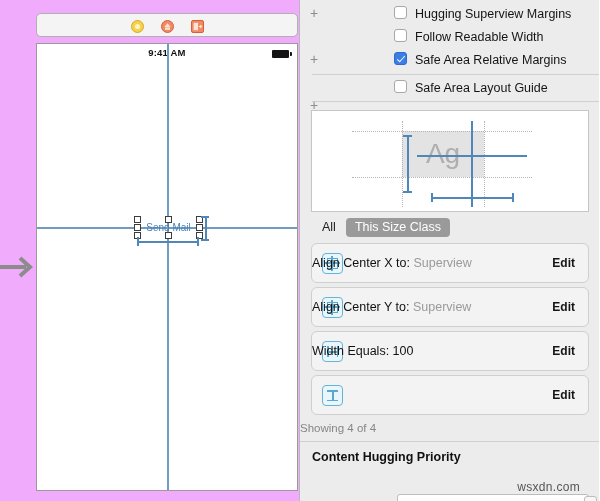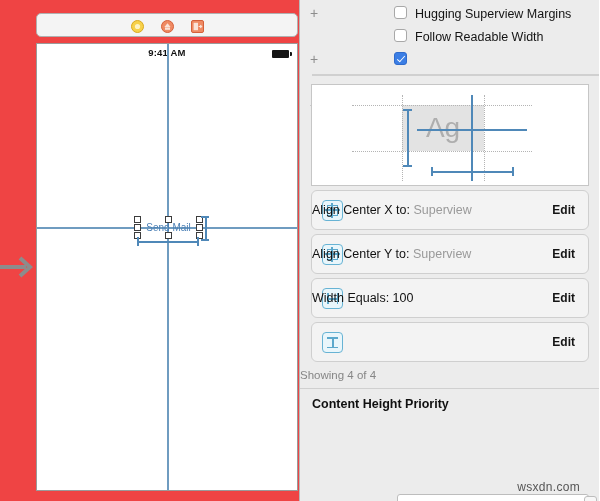--- a/index.html
+++ b/index.html
@@ -7,21 +7,21 @@
     width: 600px; height: 501px;
     font-family: "Liberation Sans", sans-serif;
     background: #ffffff; overflow: hidden;
   }
   #app { position: relative; width: 600px; height: 501px; display: flex; }
 
   
   #canvas-pane {
     position: relative;
     width: 300px; height: 501px;
-    background: #ef4444;
+    background: #f0abfc;
     border-right: 1px solid #b9b9b9;
     overflow: hidden;
   }
   
   #entry-arrow {
     position: absolute; left: 0px; top: 255px;
     width: 38px; height: 24px;
   }
   
   #scene-dock {
@@ -276,22 +276,27 @@
         <span class="cb-label">Hugging Superview Margins</span>
       </div>
       <div class="check-row">
         <span class="plus-col" style="top:27px;">+</span>
         <span class="cb-wrap"><span class="checkbox"></span></span>
         <span class="cb-label">Follow Readable Width</span>
       </div>
       <div class="check-row">
         <span class="plus-col" style="top:50px;">+</span>
         <span class="cb-wrap"><span class="checkbox checked"></span></span>
+        <span class="cb-label">Safe Area Relative Margins</span>
       </div>
       <div class="hr-indent" style="margin-top:3px;"></div>
+      <div class="check-row" style="height:26px;">
+        <span class="cb-wrap"><span class="checkbox"></span></span>
+        <span class="cb-label">Safe Area Layout Guide</span>
+      </div>
       <div class="hr-indent"></div>
     </div>
 
     <div style="margin-top:8px;">
 
       <div id="constraints-preview">
         <div id="cp-rect"></div>
         <div id="cp-ag">Ag</div>
         <div class="cp-dash-v" style="left:90px;  top:10px; height:86px;"></div>
         <div class="cp-dash-v" style="left:172px; top:10px; height:86px;"></div>
@@ -300,20 +305,24 @@
         <div class="cp-line" style="left:105px; top:44px; width:110px; height:1.5px;"></div>
         <div class="cp-line" style="left:159px; top:10px; width:1.5px; height:86px;"></div>
         <div class="cp-line" style="left:95px;  top:24px; width:1.5px; height:57px;"></div>
         <div class="cp-line" style="left:91px;  top:24px; width:9px; height:1.5px;"></div>
         <div class="cp-line" style="left:91px;  top:80px; width:9px; height:1.5px;"></div>
         <div class="cp-line" style="left:119px; top:86px; width:82px; height:1.5px;"></div>
         <div class="cp-line" style="left:119px; top:82px; width:1.5px; height:9px;"></div>
         <div class="cp-line" style="left:200px; top:82px; width:1.5px; height:9px;"></div>
       </div>
 
+      <div id="size-class-row">
+        <span id="sc-all">All</span>
+        <span id="sc-this">This Size Class</span>
+      </div>
 
       <div class="constraint">
         <span class="c-icon">
           <i style="left:8px; top:2px; width:1.6px; height:15px;"></i>
           <i style="left:2px; top:8px; width:15px; height:1.6px;"></i>
           <i style="left:3.5px; top:3.5px; width:11px; height:1.2px;"></i>
           <i style="left:3.5px; top:14px; width:11px; height:1.2px;"></i>
           <i style="left:3.5px; top:3.5px; width:1.2px; height:11px;"></i>
           <i style="left:14px; top:3.5px; width:1.2px; height:11px;"></i>
         </span>
@@ -349,20 +358,20 @@
           <i style="left:4px; top:4px; width:11px; height:1.6px;"></i>
           <i style="left:4px; top:13.5px; width:11px; height:1.6px;"></i>
           <i style="left:9px; top:4px; width:1.6px; height:11px;"></i>
         </span>
         <span class="c-edit">Edit</span>
       </div>
 
       <div id="showing">Showing 4 of 4</div>
       <div class="hr" style="margin-top:7px;"></div>
 
-      <div class="section-title" style="margin-top:8px;">Content Height Priority</div>
+      <div class="section-title" style="margin-top:8px;">Content Hugging Priority</div>
     </div>
 
     <div id="bottom-field"></div>
     <div id="stepper"></div>
     <div id="watermark">wsxdn.com</div>
   </div>
 </div>
 
 </body></html>

